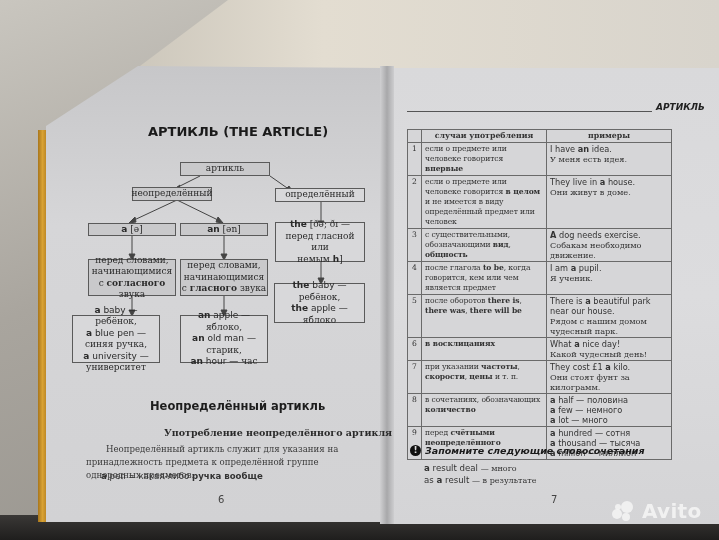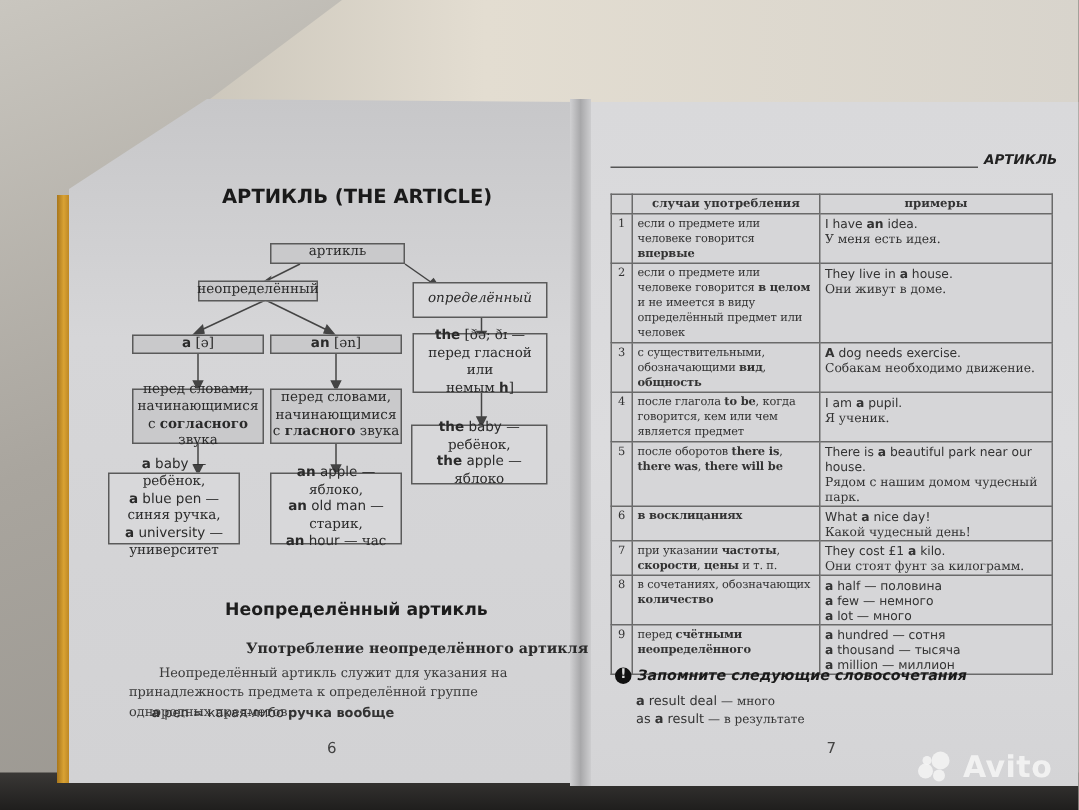--- a/index.html
+++ b/index.html
@@ -83,21 +83,21 @@
   
   .running-head {
     position: absolute; left: 656px; top: 102px;
     font-family: "DejaVu Sans", sans-serif; font-weight: bold; font-style: italic;
     font-size: 9px; color: #222;
   }
   .running-rule {
     position: absolute; left: 407px; top: 111px; width: 245px; height: 1px; background: #555;
   }
   table.rules {
-    position: absolute; left: 407px; top: 129px; width: 295px;
+    position: absolute; left: 407px; top: 129px; width: 265px;
     border-collapse: collapse; font-size: 7.6px; line-height: 10px; color: #333;
     background: #d6d6d8;
   }
   table.rules th, table.rules td {
     border: 1px solid #6a6a6a; padding: 1px 3px; vertical-align: top; text-align: left;
   }
   table.rules th { font-weight: bold; text-align: center; font-size: 7.8px; }
   table.rules td.num { width: 14px; text-align: center; padding: 1px 1px; }
   table.rules td.use { width: 125px; letter-spacing: -0.1px; }
   table.rules td.ex { font-size: 8.2px; }
@@ -171,21 +171,21 @@
       <polygon points="318,278 324,278 321,284"></polygon>
   </g>
 </svg>
 
 <div class="box" style="left:180px;top:162px;width:90px;height:14px;">
   <span>артикль</span>
 </div>
 <div class="box" style="left:132px;top:187px;width:80px;height:14px;">
   <span>неопределённый</span>
 </div>
-<div class="box light" style="left:275px;top:188px;width:90px;height:24px;font-style:italic;">
+<div class="box light" style="left:275px;top:188px;width:90px;height:14px;">
   <span>определённый</span>
 </div>
 
 <div class="box" style="left:88px;top:223px;width:88px;height:13px;">
   <span><b>a</b> <span>[ə]</span></span>
 </div>
 <div class="box" style="left:180px;top:223px;width:88px;height:13px;">
   <span><b>an</b> <span>[ən]</span></span>
 </div>
 <div class="box light" style="left:275px;top:222px;width:90px;height:40px;">

